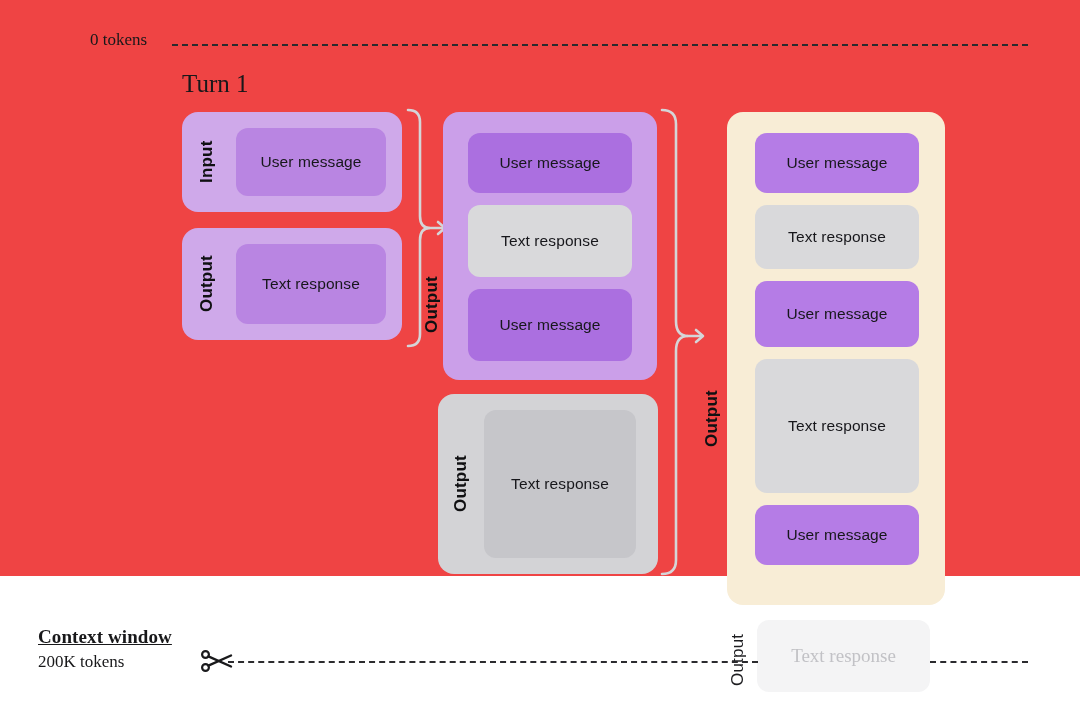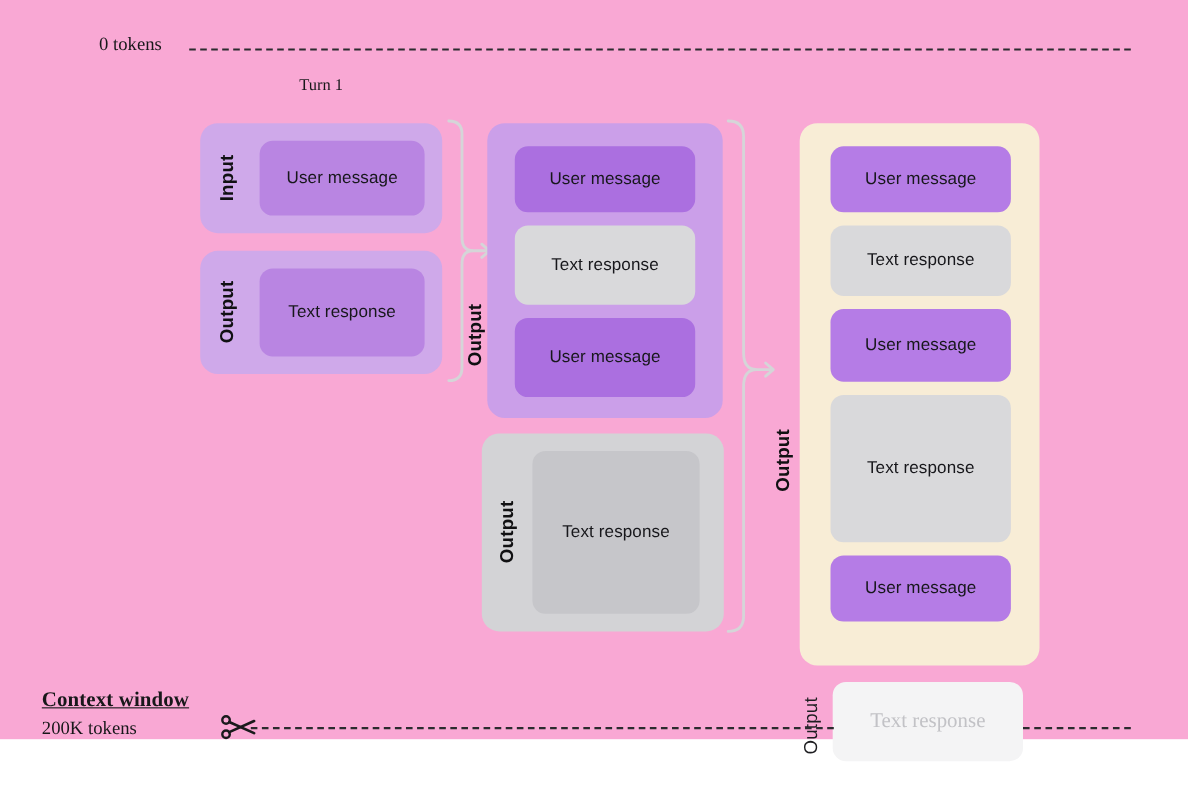--- a/index.html
+++ b/index.html
@@ -9,22 +9,22 @@
   body {
     width: 1080px;
     height: 720px;
     background: #ffffff;
     font-family: "Liberation Sans", sans-serif;
     overflow: hidden;
   }
   #stage {
     position: relative;
     width: 1080px;
-    height: 672px;
-    background: #f9a8d4;
+    height: 576px;
+    background: #ef4444;
   }
 
   
   .abs { position: absolute; box-sizing: border-box; }
 
   
   .serif-label {
     font-family: "Liberation Serif", serif;
     color: #18181a;
     white-space: nowrap;
@@ -57,23 +57,23 @@
   
   #scissors-icon {
     left: 200px; top: 645px;
     width: 34px; height: 32px;
     color: #1a1a1c;
   }
 
   
   .turn-heading {
     font-family: "Liberation Serif", serif;
-    font-size: 15px;
+    font-size: 25px;
     color: #18181a;
-    text-align: center;
+    text-align: left;
     top: 70px;
     height: 30px;
   }
   #turn-1-heading { left: 182px; width: 220px; }
   #turn-2-heading { left: 443px; width: 214px; }
   #turn-3-heading { left: 727px; width: 218px; }
 
   
   .msg {
     display: flex;

